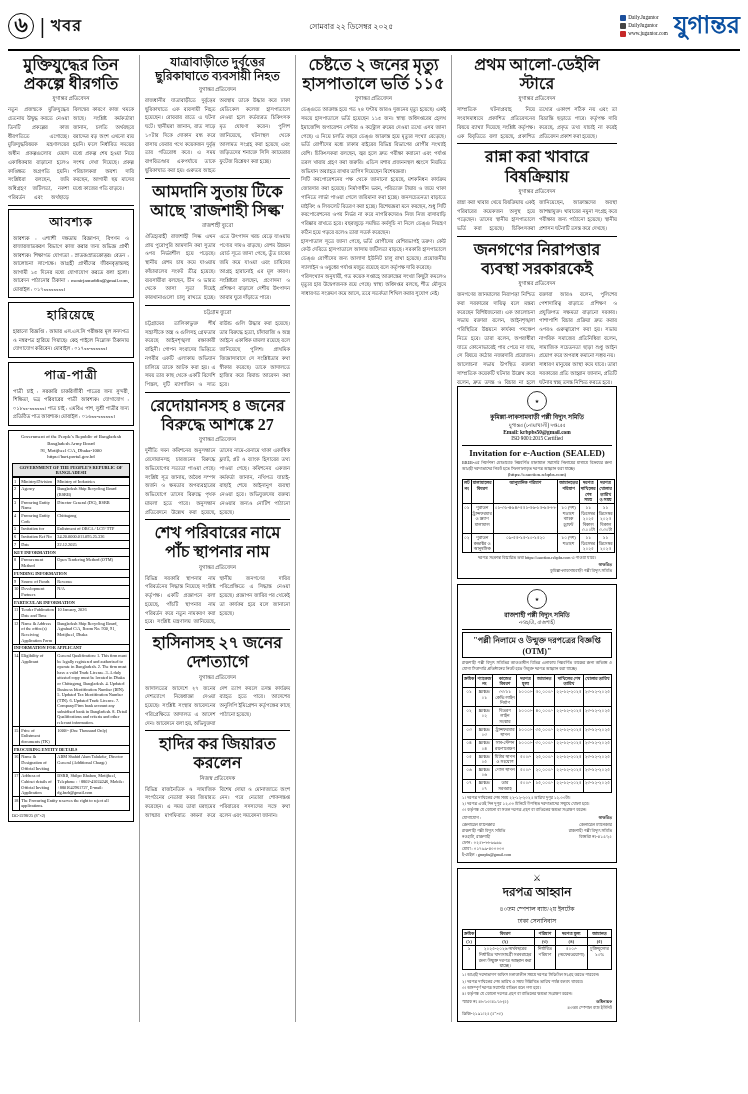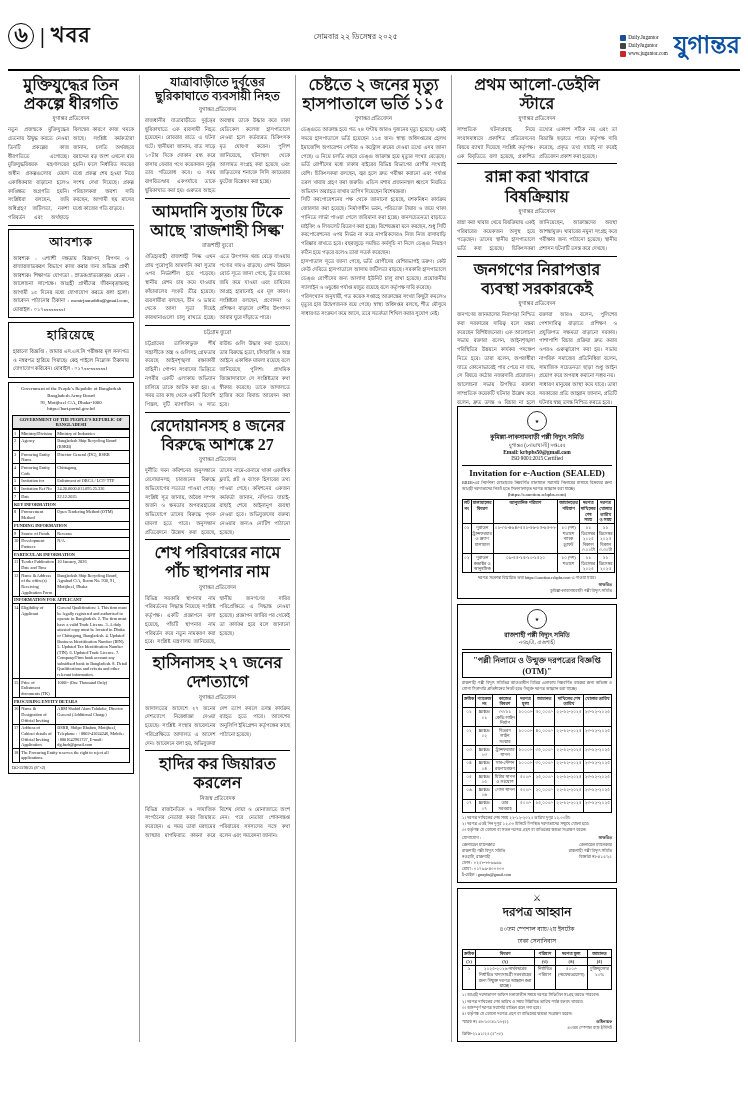--- a/index.html
+++ b/index.html
@@ -12,23 +12,23 @@
     overflow:hidden;
   }
   .page { width:748px; height:1094px; padding:6px 8px; position:relative; }
 
   
   .masthead { display:flex; align-items:center; border-bottom:2px solid #000; padding-bottom:3px; }
   .mh-left { display:flex; align-items:center; gap:6px; }
   .mh-pageno { font-size:21px; font-weight:bold; border:1px solid #000; border-radius:50%;
                 width:26px; height:26px; display:flex; align-items:center; justify-content:center; }
   .mh-sep { font-size:22px; font-weight:bold; }
-  .mh-section { font-size:21px; font-weight:bold; letter-spacing:1px;font-family:Liberation Mono, monospace; }
+  .mh-section { font-size:16px; font-weight:bold; letter-spacing:1px;font-family:Liberation Mono, monospace; }
   .mh-center { flex:1; text-align:center; font-size:7.5px; line-height:1.45; padding-top:2px; }
-  .mh-right { display:flex; align-items:center; gap:6px;margin-top:20px; }
+  .mh-right { display:flex; align-items:center; gap:6px; }
   .mh-logo { font-size:24px; font-weight:bold; color:#0a4fa0; font-family:"Liberation Serif", serif; }
   .social { font-size:5.2px; text-align:left; line-height:1.5; }
   .social div { display:flex; align-items:center; gap:2px; white-space:nowrap; }
   .sq { width:6px; height:6px; background:#1b4f9c; display:inline-block; border-radius:1px; }
   .sq.g { background:#444; }
   .sq.r { background:#c62828; }
 
   
   .cols { display:flex; gap:5px; margin-top:4px; }
   .col { position:relative; }
@@ -132,20 +132,24 @@
         <h3>আবশ্যক</h3>
         <div class="sub">আবশ্যক : এশ্যাশী দক্ষতায় বিজ্ঞাপন, বিপণন ও বাজারজাতকরণ বিভাগে কাজ করার জন্য অভিজ্ঞ প্রার্থী আবশ্যক। শিক্ষাগত যোগ্যতা : স্নাতক/স্নাতকোত্তর। বেতন : আলোচনা সাপেক্ষে। আগ্রহী প্রার্থীদের জীবনবৃত্তান্তসহ আগামী ১৫ দিনের মধ্যে যোগাযোগ করতে বলা হলো। আবেদন পাঠানোর ঠিকানা : monirjamuddin@gmail.com, মোবাইল : ০১৭xxxxxxxx।</div>
       </div>
 
 
       <div class="adbox">
         <h3>হারিয়েছে</h3>
         <div class="sub">হারানো বিজ্ঞপ্তি : আমার এস.এস.সি পরীক্ষার মূল সনদপত্র ও নম্বরপত্র হারিয়ে গিয়াছে। কেহ পাইলে নিম্নোক্ত ঠিকানায় যোগাযোগ করিবেন। মোবাইল : ০১৭xx-xxxxxx।</div>
       </div>
 
+      <div class="adbox">
+        <h3>পাত্র-পাত্রী</h3>
+        <div class="sub">পাত্রী চাই : সরকারি চাকরিজীবী পাত্রের জন্য সুন্দরী, শিক্ষিতা, ভদ্র পরিবারের পাত্রী আবশ্যক। যোগাযোগ : ০১৮xx-xxxxxx। পাত্র চাই : এমবিএ পাশ, সুশ্রী পাত্রীর জন্য প্রতিষ্ঠিত পাত্র আবশ্যক। মোবাইল : ০১৬xx-xxxxxx।</div>
+      </div>
 
       <div class="gov">
         <div class="gh">
           <div>Government of the People's Republic of Bangladesh</div>
           <div>Bangladesh Army Board</div>
           <div>91, Motijheel C/A, Dhaka-1000</div>
           <div>https://bart.portal.gov.bd</div>
         </div>
         <div class="gt">GOVERNMENT OF THE PEOPLE'S REPUBLIC OF BANGLADESH</div>
         <table class="tbl">

